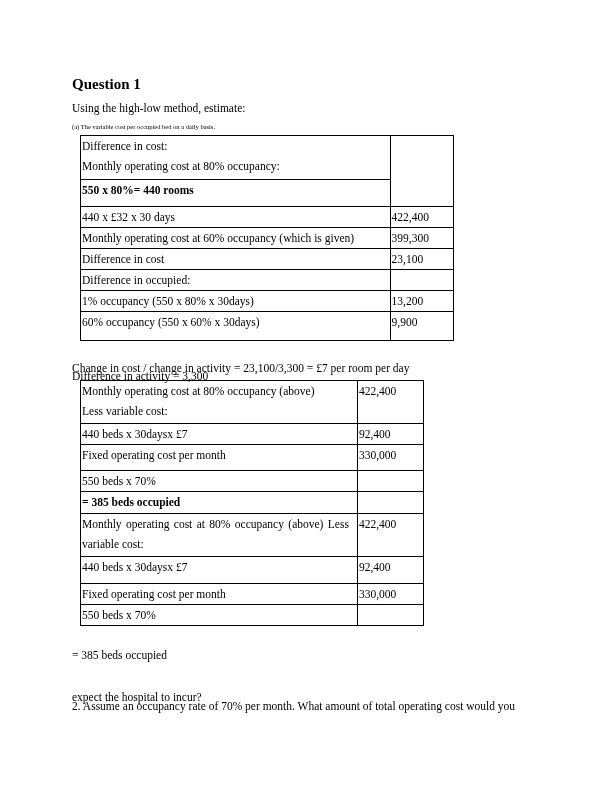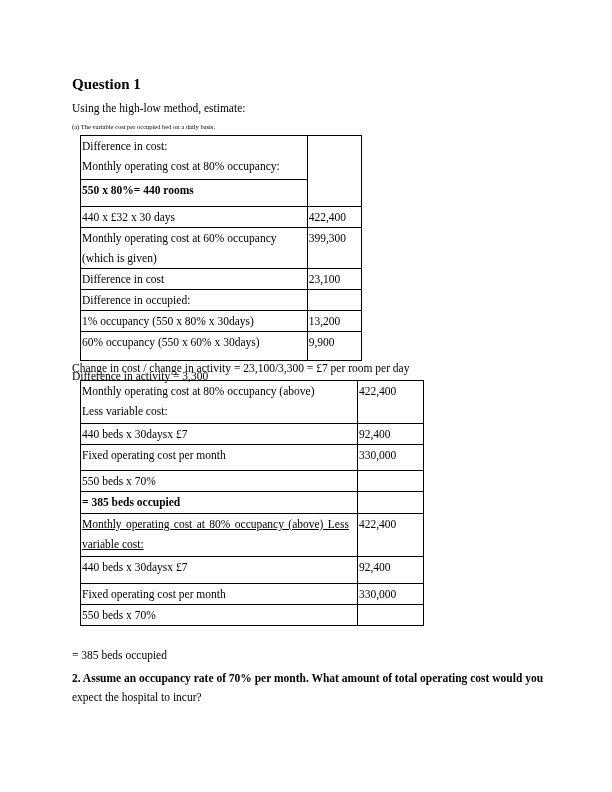--- a/index.html
+++ b/index.html
@@ -15,21 +15,21 @@
   .bold { font-weight: bold; }
   .just { text-align: justify; text-align-last: left; }
 </style>
 </head>
 <body>
 
 <div class="abs heading">Question 1</div>
 <div class="abs p" style="top:102px;">Using the high-low method, estimate:</div>
 <div class="abs small">(a)  The variable cost per occupied bed on a daily basis.</div>
 
-<table style="left:80px; top:135px; width:282px;">
+<table style="left:80px; top:135px; width:374px;">
   <colgroup>
       <col style="width:293px">
       <col style="width:60px">
     </colgroup>
   <tbody>
       <tr style="height:44px;">
     <td>
       <div>Difference in cost:</div>
       <div>Monthly operating cost at 80% occupancy:</div>
     </td>
@@ -91,33 +91,33 @@
   </tr>
   <tr style="height:21px;">
     <td>550 beds x 70%</td>
     <td class="num"></td>
   </tr>
   <tr style="height:22px;">
     <td class="bold">= 385 beds occupied</td>
     <td class="num"></td>
   </tr>
   <tr style="height:43px;">
-    <td class="just" style="padding-right:8px;text-decoration:underline;">Monthly operating cost at 80% occupancy (above) Less variable cost:</td>
+    <td class="just" style="padding-right:8px;">Monthly operating cost at 80% occupancy (above) Less variable cost:</td>
     <td class="num">422,400</td>
   </tr>
   <tr style="height:27px;">
     <td>440 beds x 30daysx £7</td>
     <td class="num">92,400</td>
   </tr>
   <tr style="height:21px;">
     <td>Fixed operating cost per month</td>
     <td class="num">330,000</td>
   </tr>
   <tr style="height:21px;">
     <td>550 beds x 70%</td>
     <td class="num"></td>
   </tr>
 </tbody>
   </table>
 
 <div class="abs p" style="top:649px;">= 385 beds occupied</div>
-<div class="abs p" style="top:672px;font-weight:bold;">2. Assume an occupancy rate of 70% per month. What amount of total operating cost would you</div>
+<div class="abs p" style="top:700px;">2. Assume an occupancy rate of 70% per month. What amount of total operating cost would you</div>
 <div class="abs p" style="top:691px;">expect the hospital to incur?</div>
 
 </body></html>

